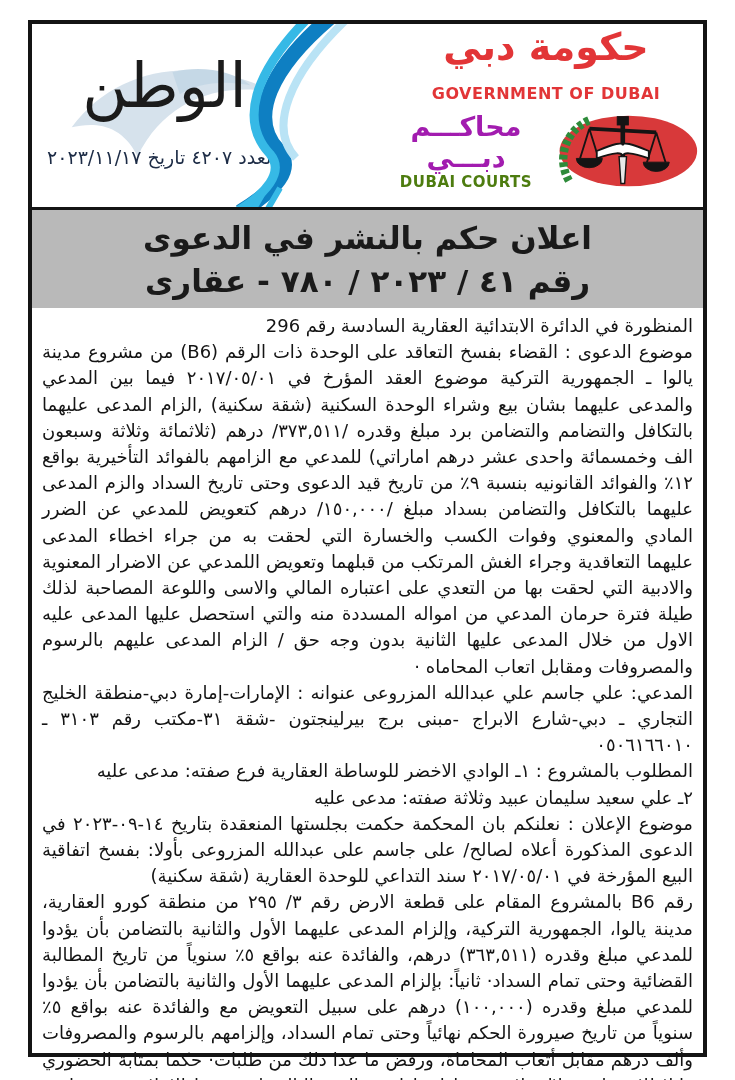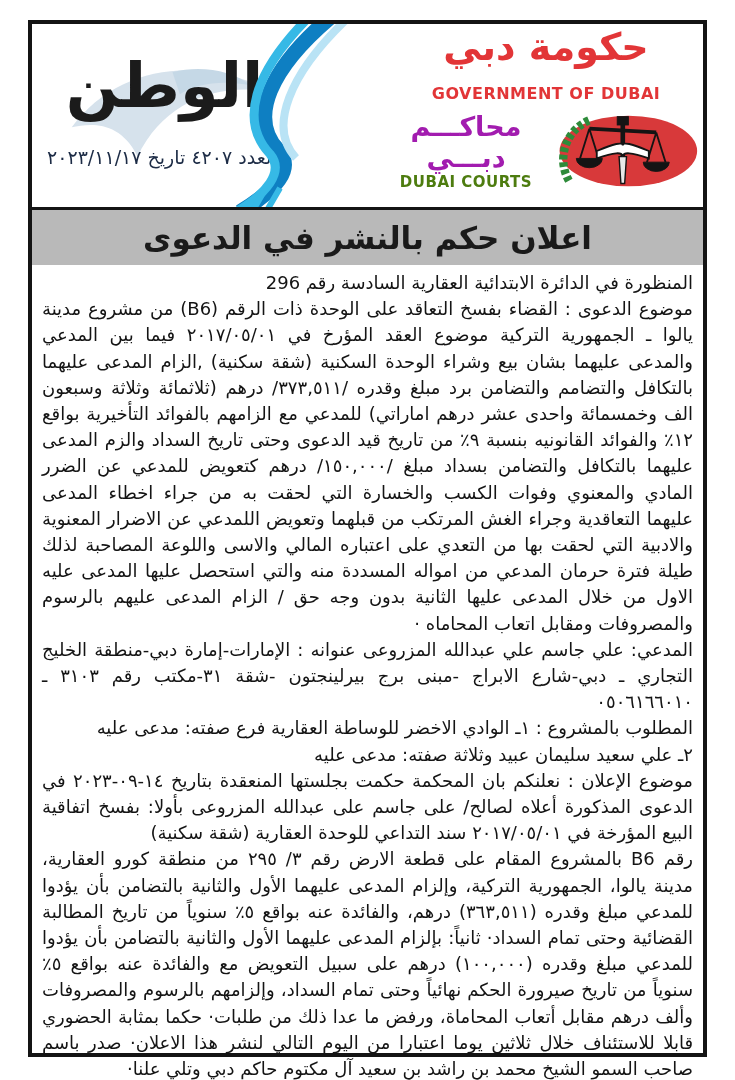--- a/index.html
+++ b/index.html
@@ -26,21 +26,21 @@
     flex:0 0 auto;
     border-bottom:3px solid #141414;
     overflow:hidden;
     background:#ffffff;
   }
   .masthead{position:absolute;left:0;top:0;width:330px;height:100%;}
   .watermark{position:absolute;left:28px;top:30px;width:225px;height:110px;opacity:.85;}
   .masthead-title{
     position:absolute;left:20px;top:28px;width:225px;
     text-align:center;
-    font-size:62px;font-weight:700;color:#1b1b1b;
+    font-size:62px;font-weight:400;color:#1b1b1b;
     direction:rtl;line-height:1.1;
     letter-spacing:-1px;
   }
   .issue-line{
     position:absolute;left:5px;top:122px;width:250px;
     text-align:center;direction:rtl;
     font-size:19px;color:#1c2b45;font-weight:500;
   }
   .wave{position:absolute;left:168px;top:-2px;width:160px;height:188px;}
   .gov-block{position:absolute;right:2px;top:0;width:310px;}
@@ -138,20 +138,21 @@
           <path d="M84,46 L92,46 L90,75 L86,75 Z" fill="#e8e8e8" stroke="#141414" stroke-width="1.5"></path>
           <path d="M60,40 Q88,28 88,34 Q88,28 116,40 L116,48 Q88,38 88,46 Q88,38 60,48 Z" fill="#ffffff" stroke="#141414" stroke-width="2"></path>
         </svg>
       </div>
     </div>
 
   </div>
 
   <div class="banner">
     <div class="line">اعلان حكم بالنشر في الدعوى</div>
+    <div class="line">رقم ٤١ / ٢٠٢٣ / ٧٨٠ - عقارى</div>
   </div>
 
   <div class="body-text">
     <p>المنظورة في الدائرة الابتدائية العقارية السادسة رقم 296</p>
     <p>موضوع الدعوى : القضاء بفسخ التعاقد على الوحدة ذات الرقم (B6) من مشروع مدينة يالوا ـ الجمهورية التركية موضوع العقد المؤرخ في ٢٠١٧/٠٥/٠١ فيما بين المدعي والمدعى عليهما بشان بيع وشراء الوحدة السكنية (شقة سكنية) ,الزام المدعى عليهما بالتكافل والتضامم والتضامن برد مبلغ وقدره /٣٧٣,٥١١/ درهم (ثلاثمائة وثلاثة وسبعون الف وخمسمائة واحدى عشر درهم اماراتي) للمدعي مع الزامهم بالفوائد التأخيرية بواقع ١٢٪ والفوائد القانونيه بنسبة ٩٪ من تاريخ قيد الدعوى وحتى تاريخ السداد والزم المدعى عليهما بالتكافل والتضامن بسداد مبلغ /١٥٠,٠٠٠/ درهم كتعويض للمدعي عن الضرر المادي والمعنوي وفوات الكسب والخسارة التي لحقت به من جراء اخطاء المدعى عليهما التعاقدية وجراء الغش المرتكب من قبلهما وتعويض اللمدعي عن الاضرار المعنوية والادبية التي لحقت بها من التعدي على اعتباره المالي والاسى واللوعة المصاحبة لذلك طيلة فترة حرمان المدعي من امواله المسددة منه والتي استحصل عليها المدعى عليه الاول من خلال المدعى عليها الثانية بدون وجه حق / الزام المدعى عليهم بالرسوم والمصروفات ومقابل اتعاب المحاماه ·</p>
     <p>المدعي: علي جاسم علي عبدالله المزروعى عنوانه : الإمارات-إمارة دبي-منطقة الخليج التجاري ـ دبي-شارع الابراج -مبنى برج بيرلينجتون -شقة ٣١-مكتب رقم ٣١٠٣ ـ ٠٥٠٦١٦٦٠١٠</p>
     <p>المطلوب بالمشروع : ١ـ الوادي الاخضر للوساطة العقارية فرع صفته: مدعى عليه</p>
     <p>٢ـ علي سعيد سليمان عبيد وثلاثة صفته: مدعى عليه</p>
     <p>موضوع الإعلان : نعلنكم بان المحكمة حكمت بجلستها المنعقدة بتاريخ ١٤-٠٩-٢٠٢٣ في الدعوى المذكورة أعلاه لصالح/ على جاسم على عبدالله المزروعى بأولا: بفسخ اتفاقية البيع المؤرخة في ٢٠١٧/٠٥/٠١ سند التداعي للوحدة العقارية (شقة سكنية)</p>
     <p>رقم B6 بالمشروع المقام على قطعة الارض رقم ٣/ ٢٩٥ من منطقة كورو العقارية، مدينة يالوا، الجمهورية التركية، وإلزام المدعى عليهما الأول والثانية بالتضامن بأن يؤدوا للمدعي مبلغ وقدره (٣٦٣,٥١١) درهم، والفائدة عنه بواقع ٥٪ سنوياً من تاريخ المطالبة القضائية وحتى تمام السداد· ثانياً: بإلزام المدعى عليهما الأول والثانية بالتضامن بأن يؤدوا للمدعي مبلغ وقدره (١٠٠,٠٠٠) درهم على سبيل التعويض مع والفائدة عنه بواقع ٥٪ سنوياً من تاريخ صيرورة الحكم نهائياً وحتى تمام السداد، وإلزامهم بالرسوم والمصروفات وألف درهم مقابل أتعاب المحاماة، ورفض ما عدا ذلك من طلبات· حكما بمثابة الحضوري قابلا للاستئناف خلال ثلاثين يوما اعتبارا من اليوم التالي لنشر هذا الاعلان· صدر باسم صاحب السمو الشيخ محمد بن راشد بن سعيد آل مكتوم حاكم دبي وتلي علنا·</p>

